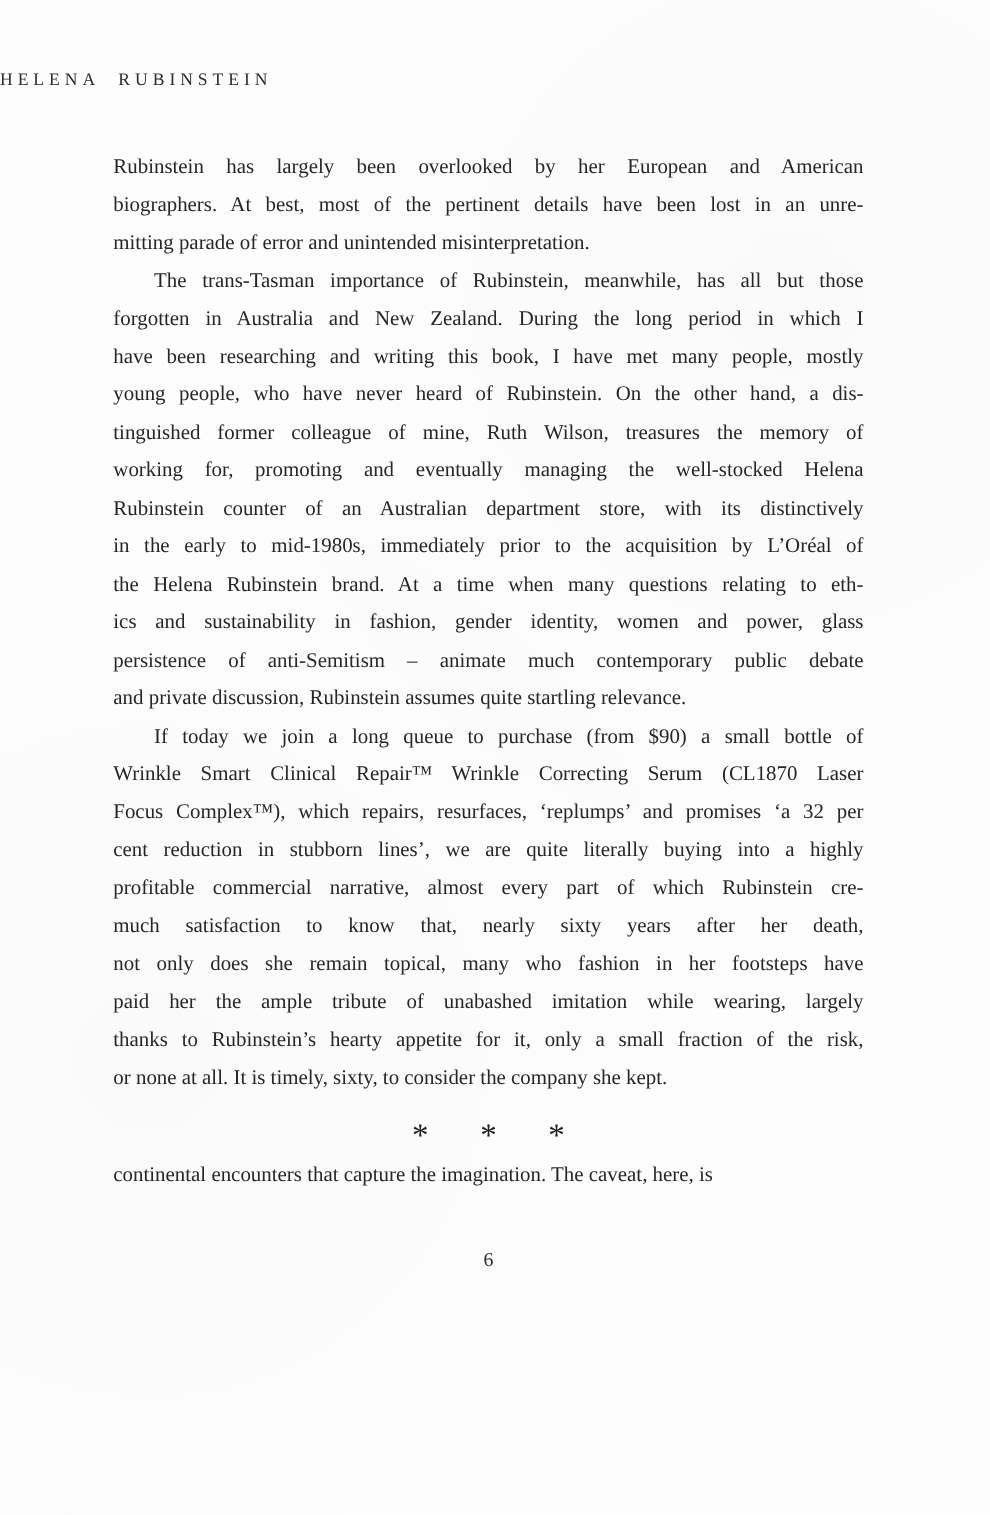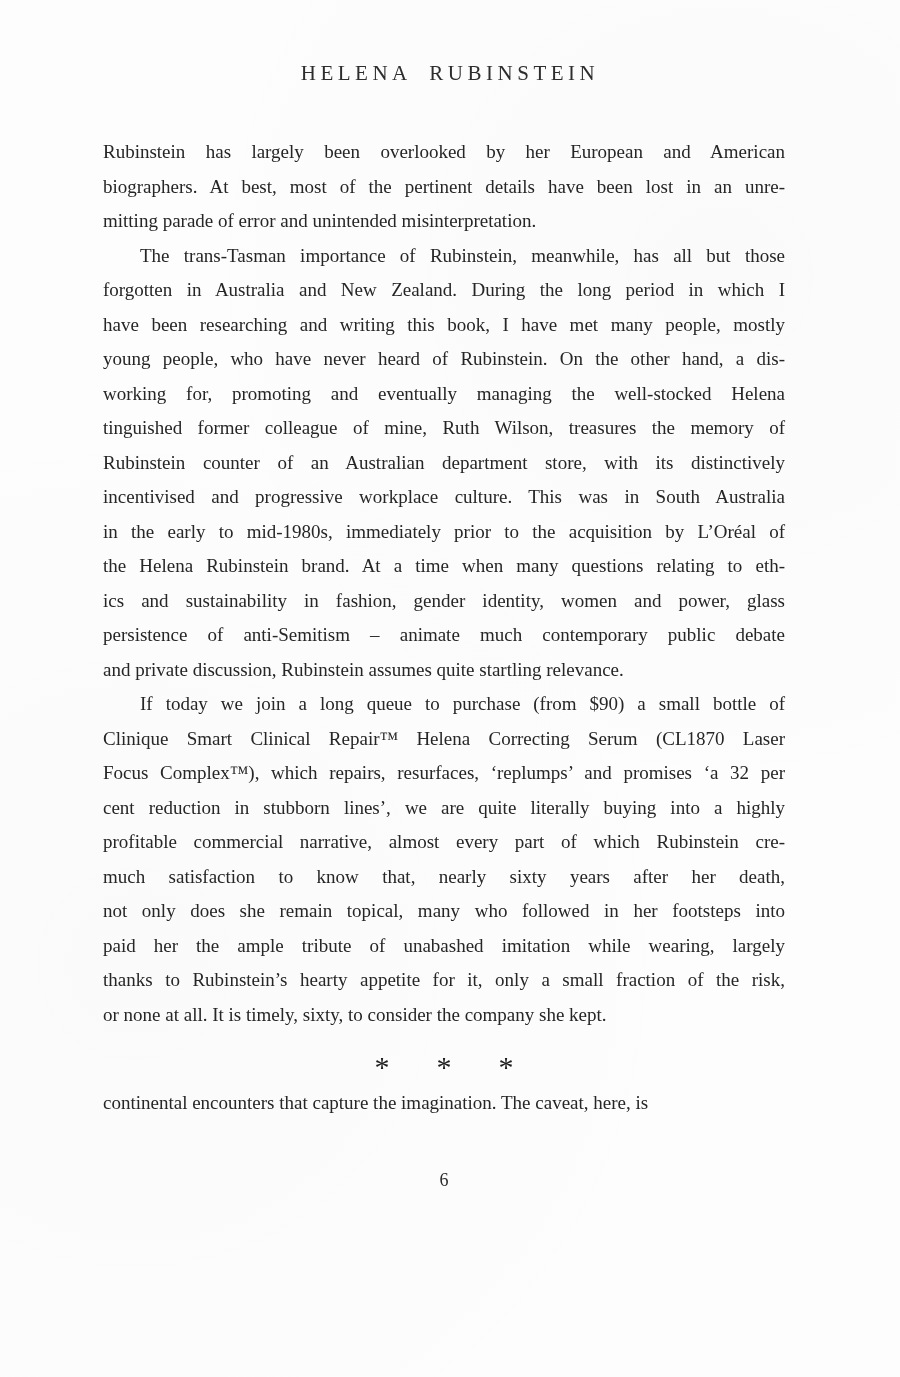--- a/index.html
+++ b/index.html
@@ -15,22 +15,21 @@
     background-image:
       radial-gradient(circle at 80% 20%, rgba(0,0,0,0.012), transparent 45%),
       radial-gradient(circle at 15% 70%, rgba(0,0,0,0.010), transparent 50%);
     color: #262626;
     font-family: "Liberation Serif", "DejaVu Serif", serif;
     overflow: hidden;
   }
   .running-header {
     margin-top: 63px;
     line-height: 20px;
-    text-align: center;
-    font-size: 21px;
+    font-size: 16px;
     letter-spacing: 4.5px;
     word-spacing: 9px;
     color: #2d2d2d;
   }
   .body-text {
     width: 682px;
     margin: 52px 0 0 103px;
     font-size: 19px;
     line-height: 34.5px;
     color: #262626;
@@ -75,38 +74,37 @@
     <div class="paragraph">
         <div class="line">Rubinstein has largely been overlooked by her European and American</div>
         <div class="line">biographers. At best, most of the pertinent details have been lost in an unre-</div>
         <div class="line last">mitting parade of error and unintended misinterpretation.</div>
       </div>
       <div class="paragraph">
         <div class="line indent">The trans-Tasman importance of Rubinstein, meanwhile, has all but those</div>
         <div class="line">forgotten in Australia and New Zealand. During the long period in which I</div>
         <div class="line">have been researching and writing this book, I have met many people, mostly</div>
         <div class="line">young people, who have never heard of Rubinstein. On the other hand, a dis-</div>
+        <div class="line">tinguished former colleague of mine, Ruth Wilson, treasures the memory of</div>
         <div class="line">working for, promoting and eventually managing the well-stocked Helena</div>
-        <div class="line">tinguished former colleague of mine, Ruth Wilson, treasures the memory of</div>
         <div class="line">Rubinstein counter of an Australian department store, with its distinctively</div>
-        <div class="line">incentivised and progressive workplace culture. This was in South Australia</div>
         <div class="line">in the early to mid-1980s, immediately prior to the acquisition by L’Oréal of</div>
         <div class="line">the Helena Rubinstein brand. At a time when many questions relating to eth-</div>
         <div class="line">ics and sustainability in fashion, gender identity, women and power, glass</div>
         <div class="line">persistence of anti-Semitism – animate much contemporary public debate</div>
         <div class="line last">and private discussion, Rubinstein assumes quite startling relevance.</div>
       </div>
       <div class="paragraph">
         <div class="line indent">If today we join a long queue to purchase (from $90) a small bottle of</div>
-        <div class="line">Clinique Smart Clinical Repair™ Helena Correcting Serum (CL1870 Laser</div>
+        <div class="line">Wrinkle Smart Clinical Repair™ Wrinkle Correcting Serum (CL1870 Laser</div>
         <div class="line">Focus Complex™), which repairs, resurfaces, ‘replumps’ and promises ‘a 32 per</div>
         <div class="line">cent reduction in stubborn lines’, we are quite literally buying into a highly</div>
         <div class="line">profitable commercial narrative, almost every part of which Rubinstein cre-</div>
         <div class="line">much satisfaction to know that, nearly sixty years after her death,</div>
-        <div class="line">not only does she remain topical, many who followed in her footsteps into</div>
+        <div class="line">not only does she remain topical, many who fashion in her footsteps have</div>
         <div class="line">paid her the ample tribute of unabashed imitation while wearing, largely</div>
         <div class="line">thanks to Rubinstein’s hearty appetite for it, only a small fraction of the risk,</div>
         <div class="line last">or none at all. It is timely, sixty, to consider the company she kept.</div>
       </div>
       <div class="section-divider">
         <span class="asterisk">*</span>
         <span class="asterisk">*</span>
         <span class="asterisk">*</span>
       </div>
       <div class="paragraph">

